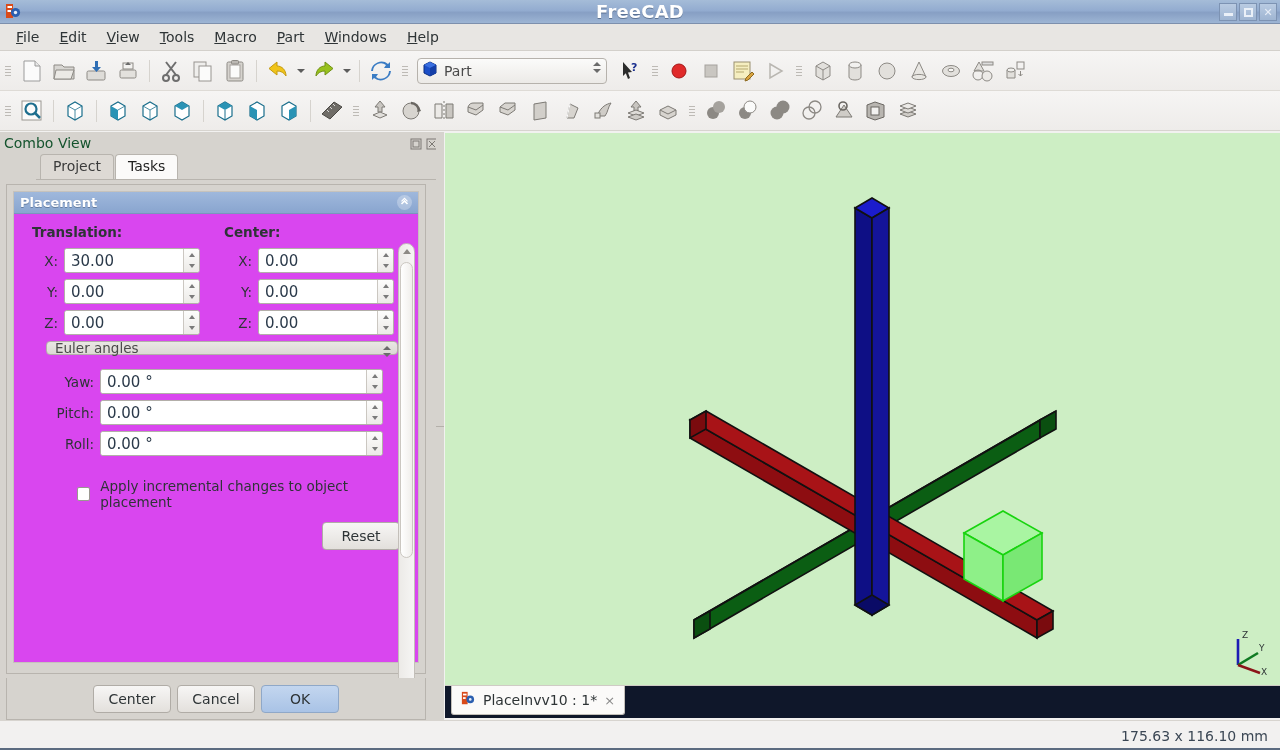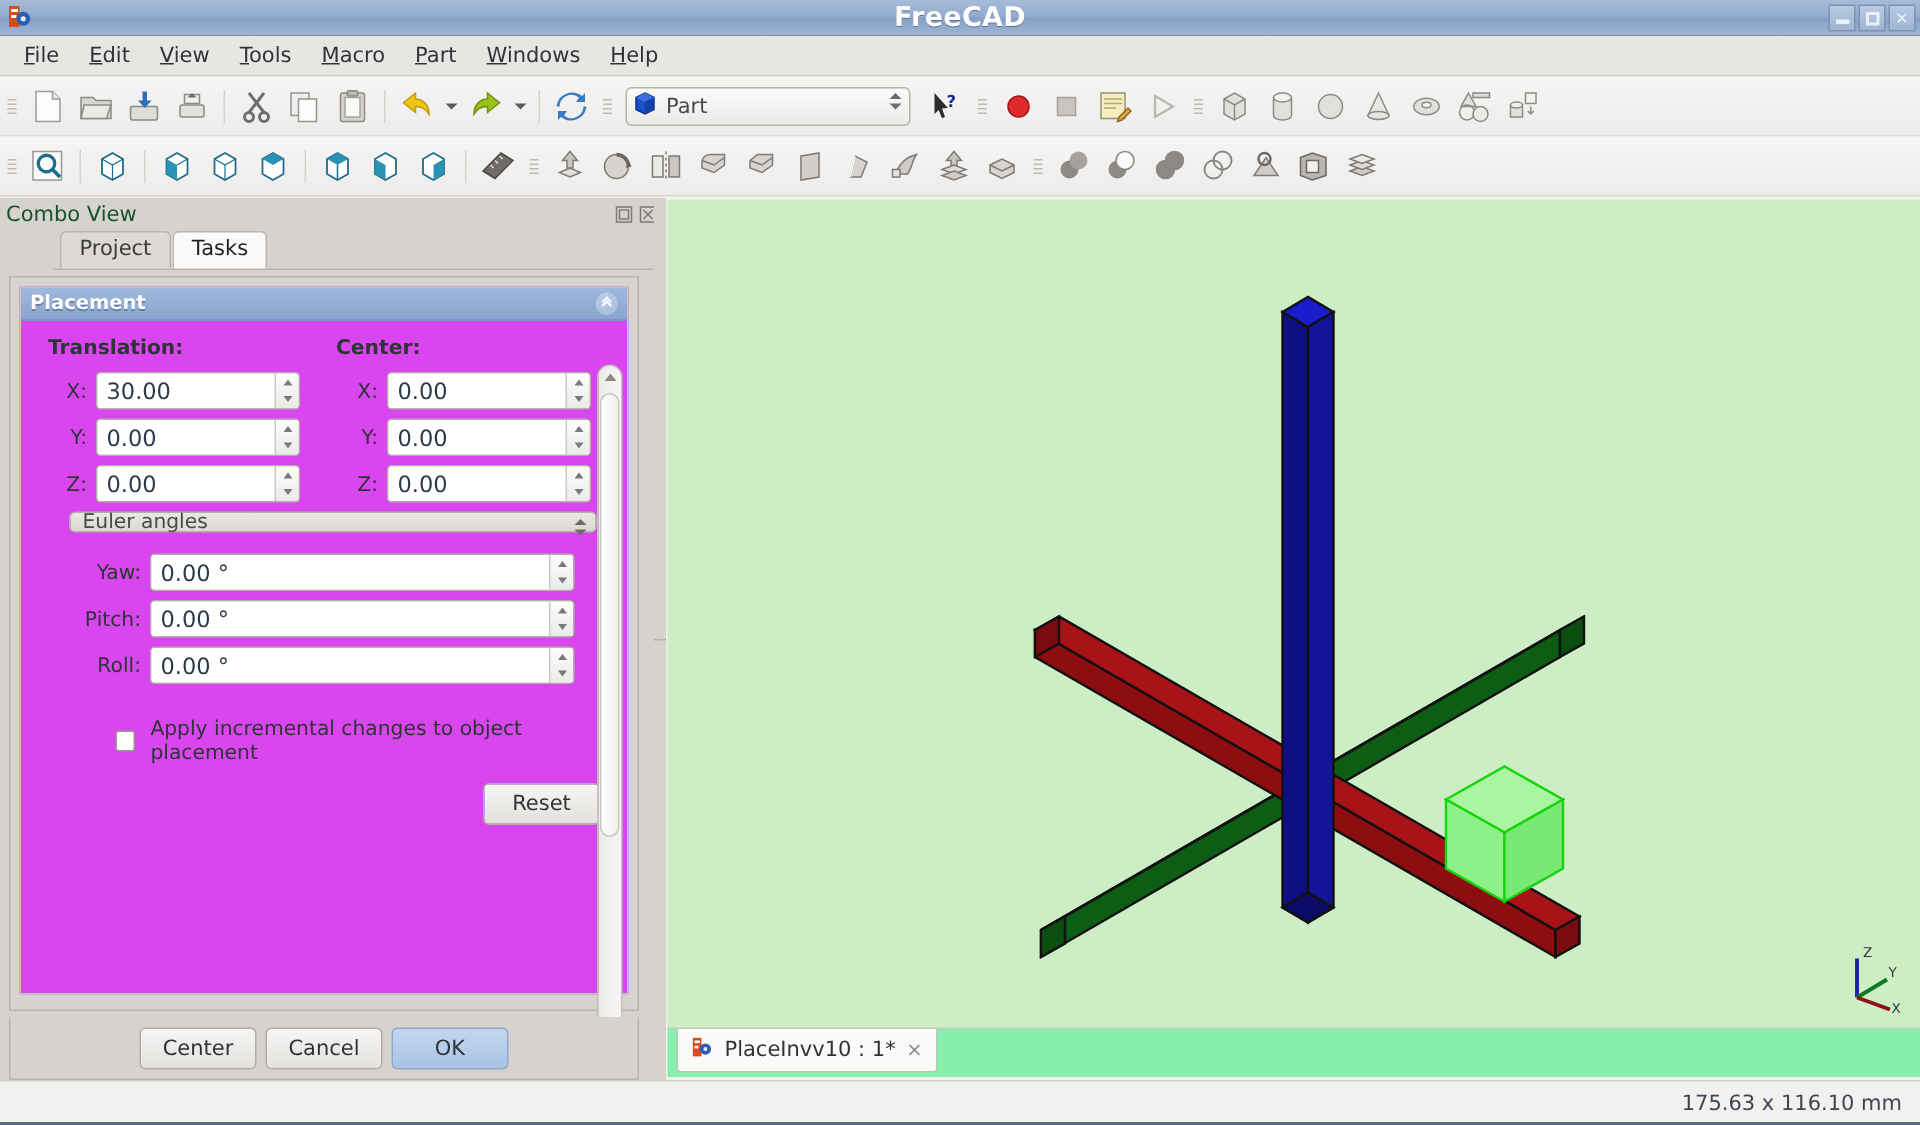--- a/index.html
+++ b/index.html
@@ -213,21 +213,21 @@
   
   .view3d {
     position:absolute; left:445px; top:133px; width:835px; height:552px;
     background: #cdeec4; overflow:hidden;
   }
   .axis-indicator { position:absolute; right:8px; bottom:6px; width:46px; height:54px; }
 
   
   .doctabs {
     position:absolute; left:445px; top:685px; width:835px; height:33px;
-    background:#86efac; border-top:1px solid #cfcbc5;
+    background:#0f172a; border-top:1px solid #cfcbc5;
     display:flex; align-items:flex-start; padding-left:6px;
   }
   .doctab {
     height: 29px; display:flex; align-items:center; gap:7px;
     padding: 0 9px; background:#fbfaf9;
     border:1px solid #c3bfb9; border-top:none; border-radius:0 0 3px 3px;
     font-size:14px; color:#2e3436;
   }
   .doctab .x { color:#8a8a8a; font-size:13px; }
 

